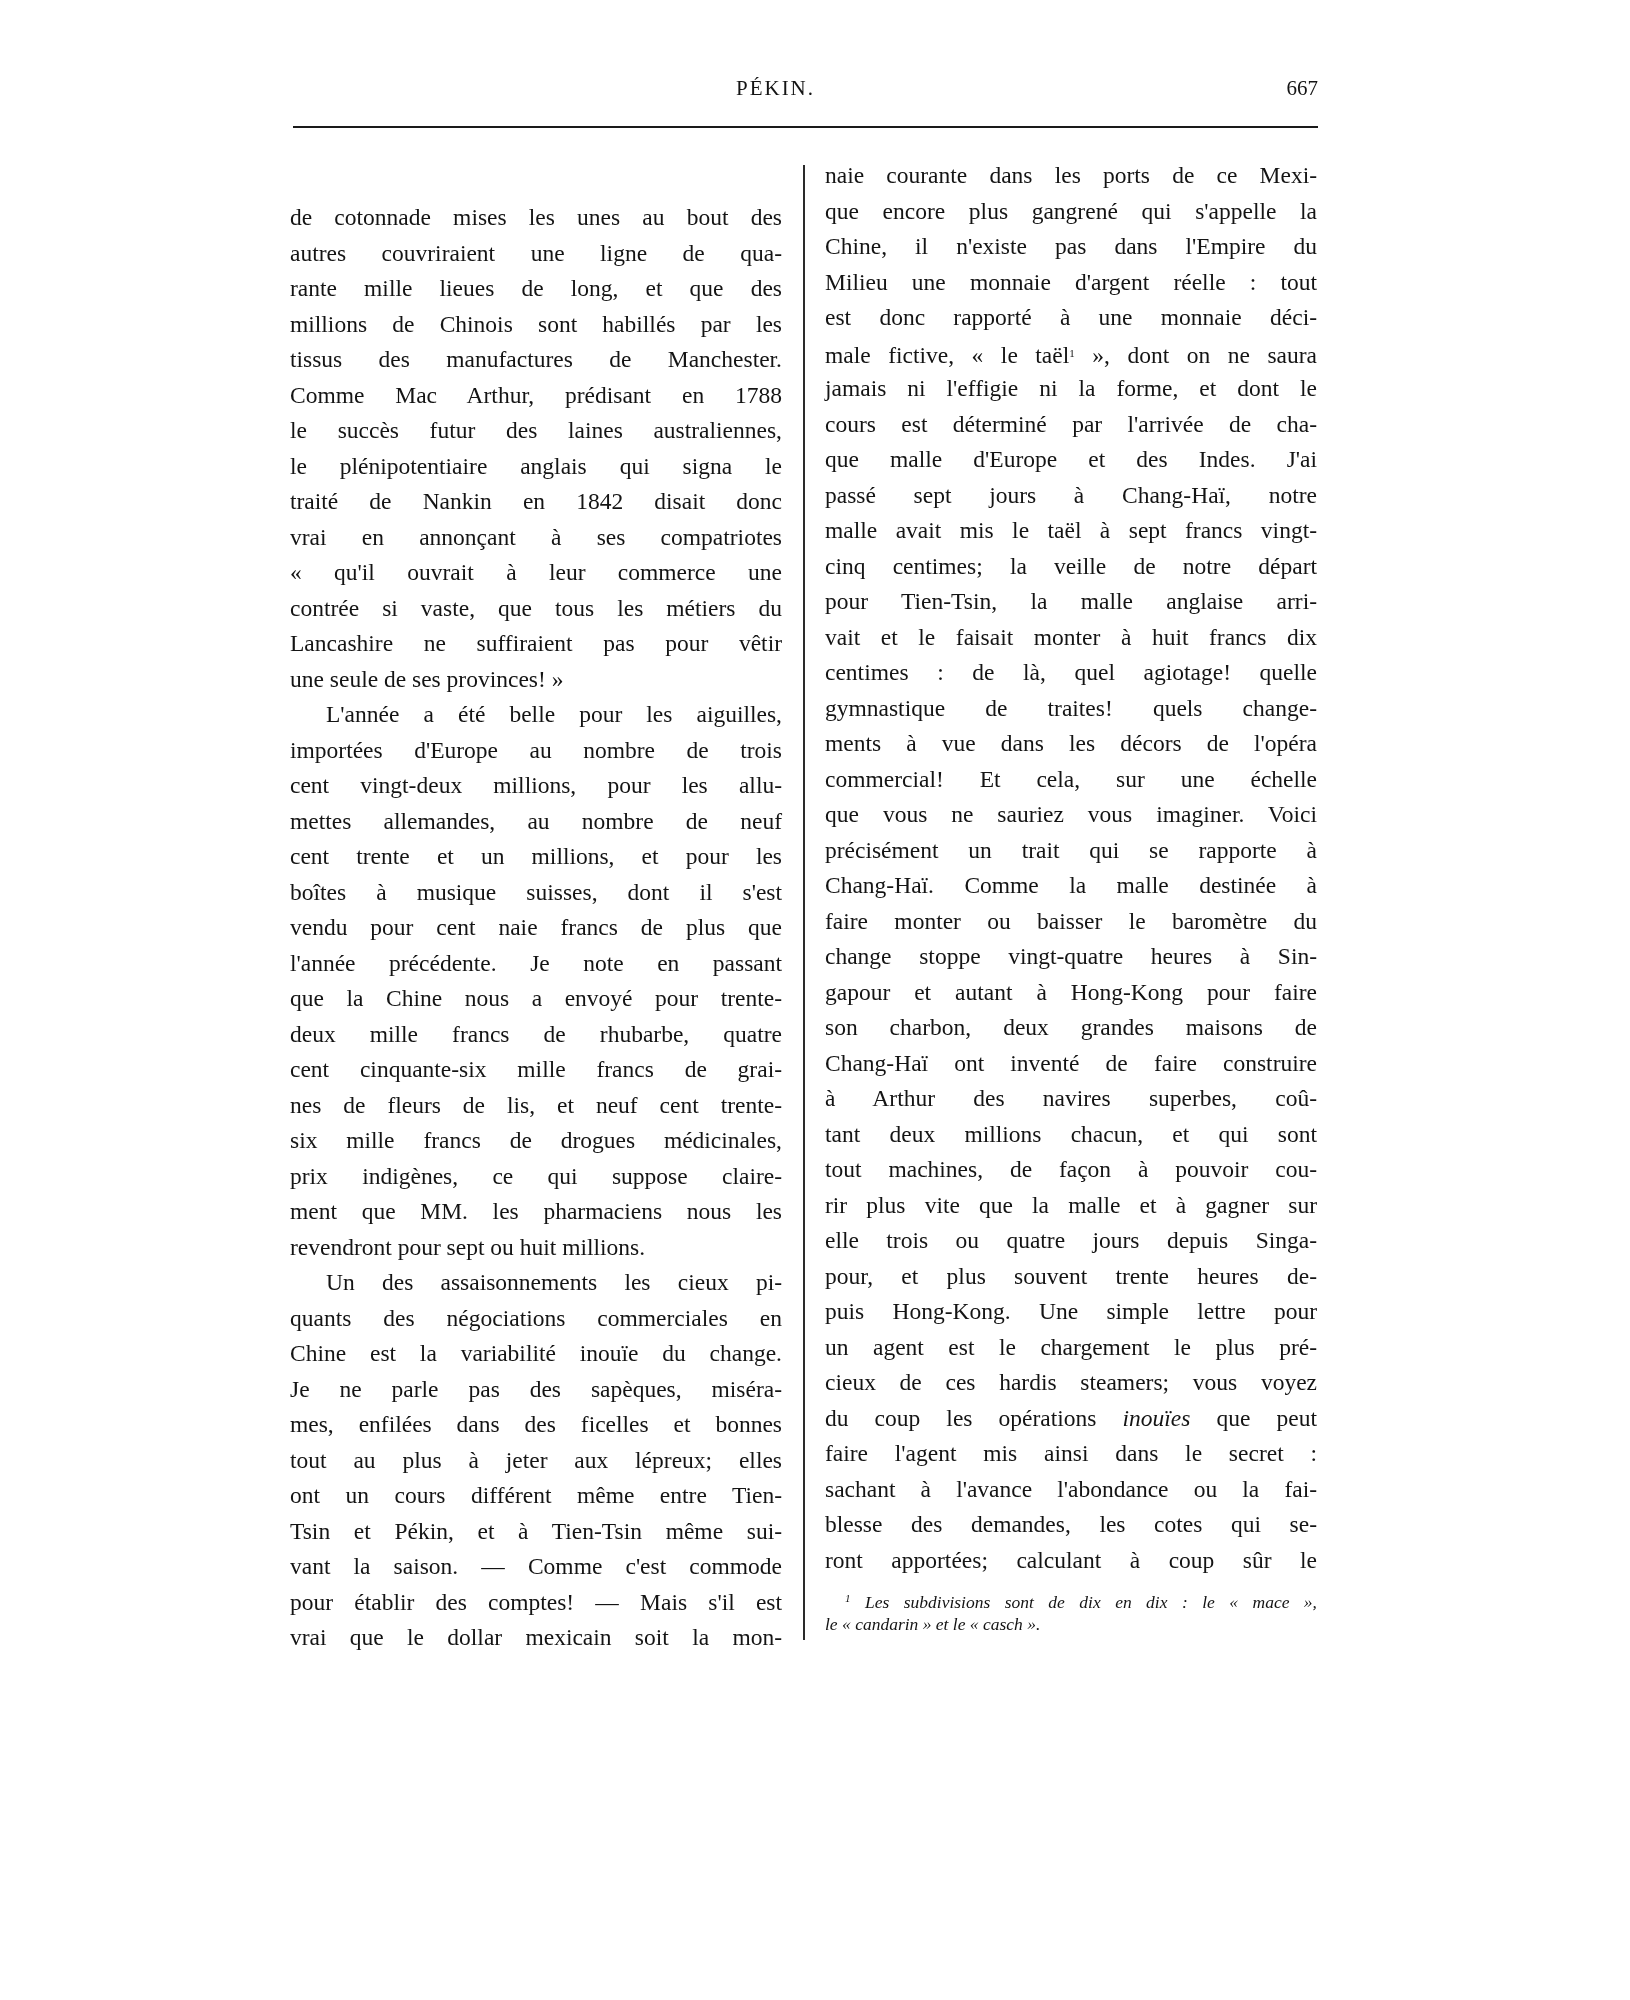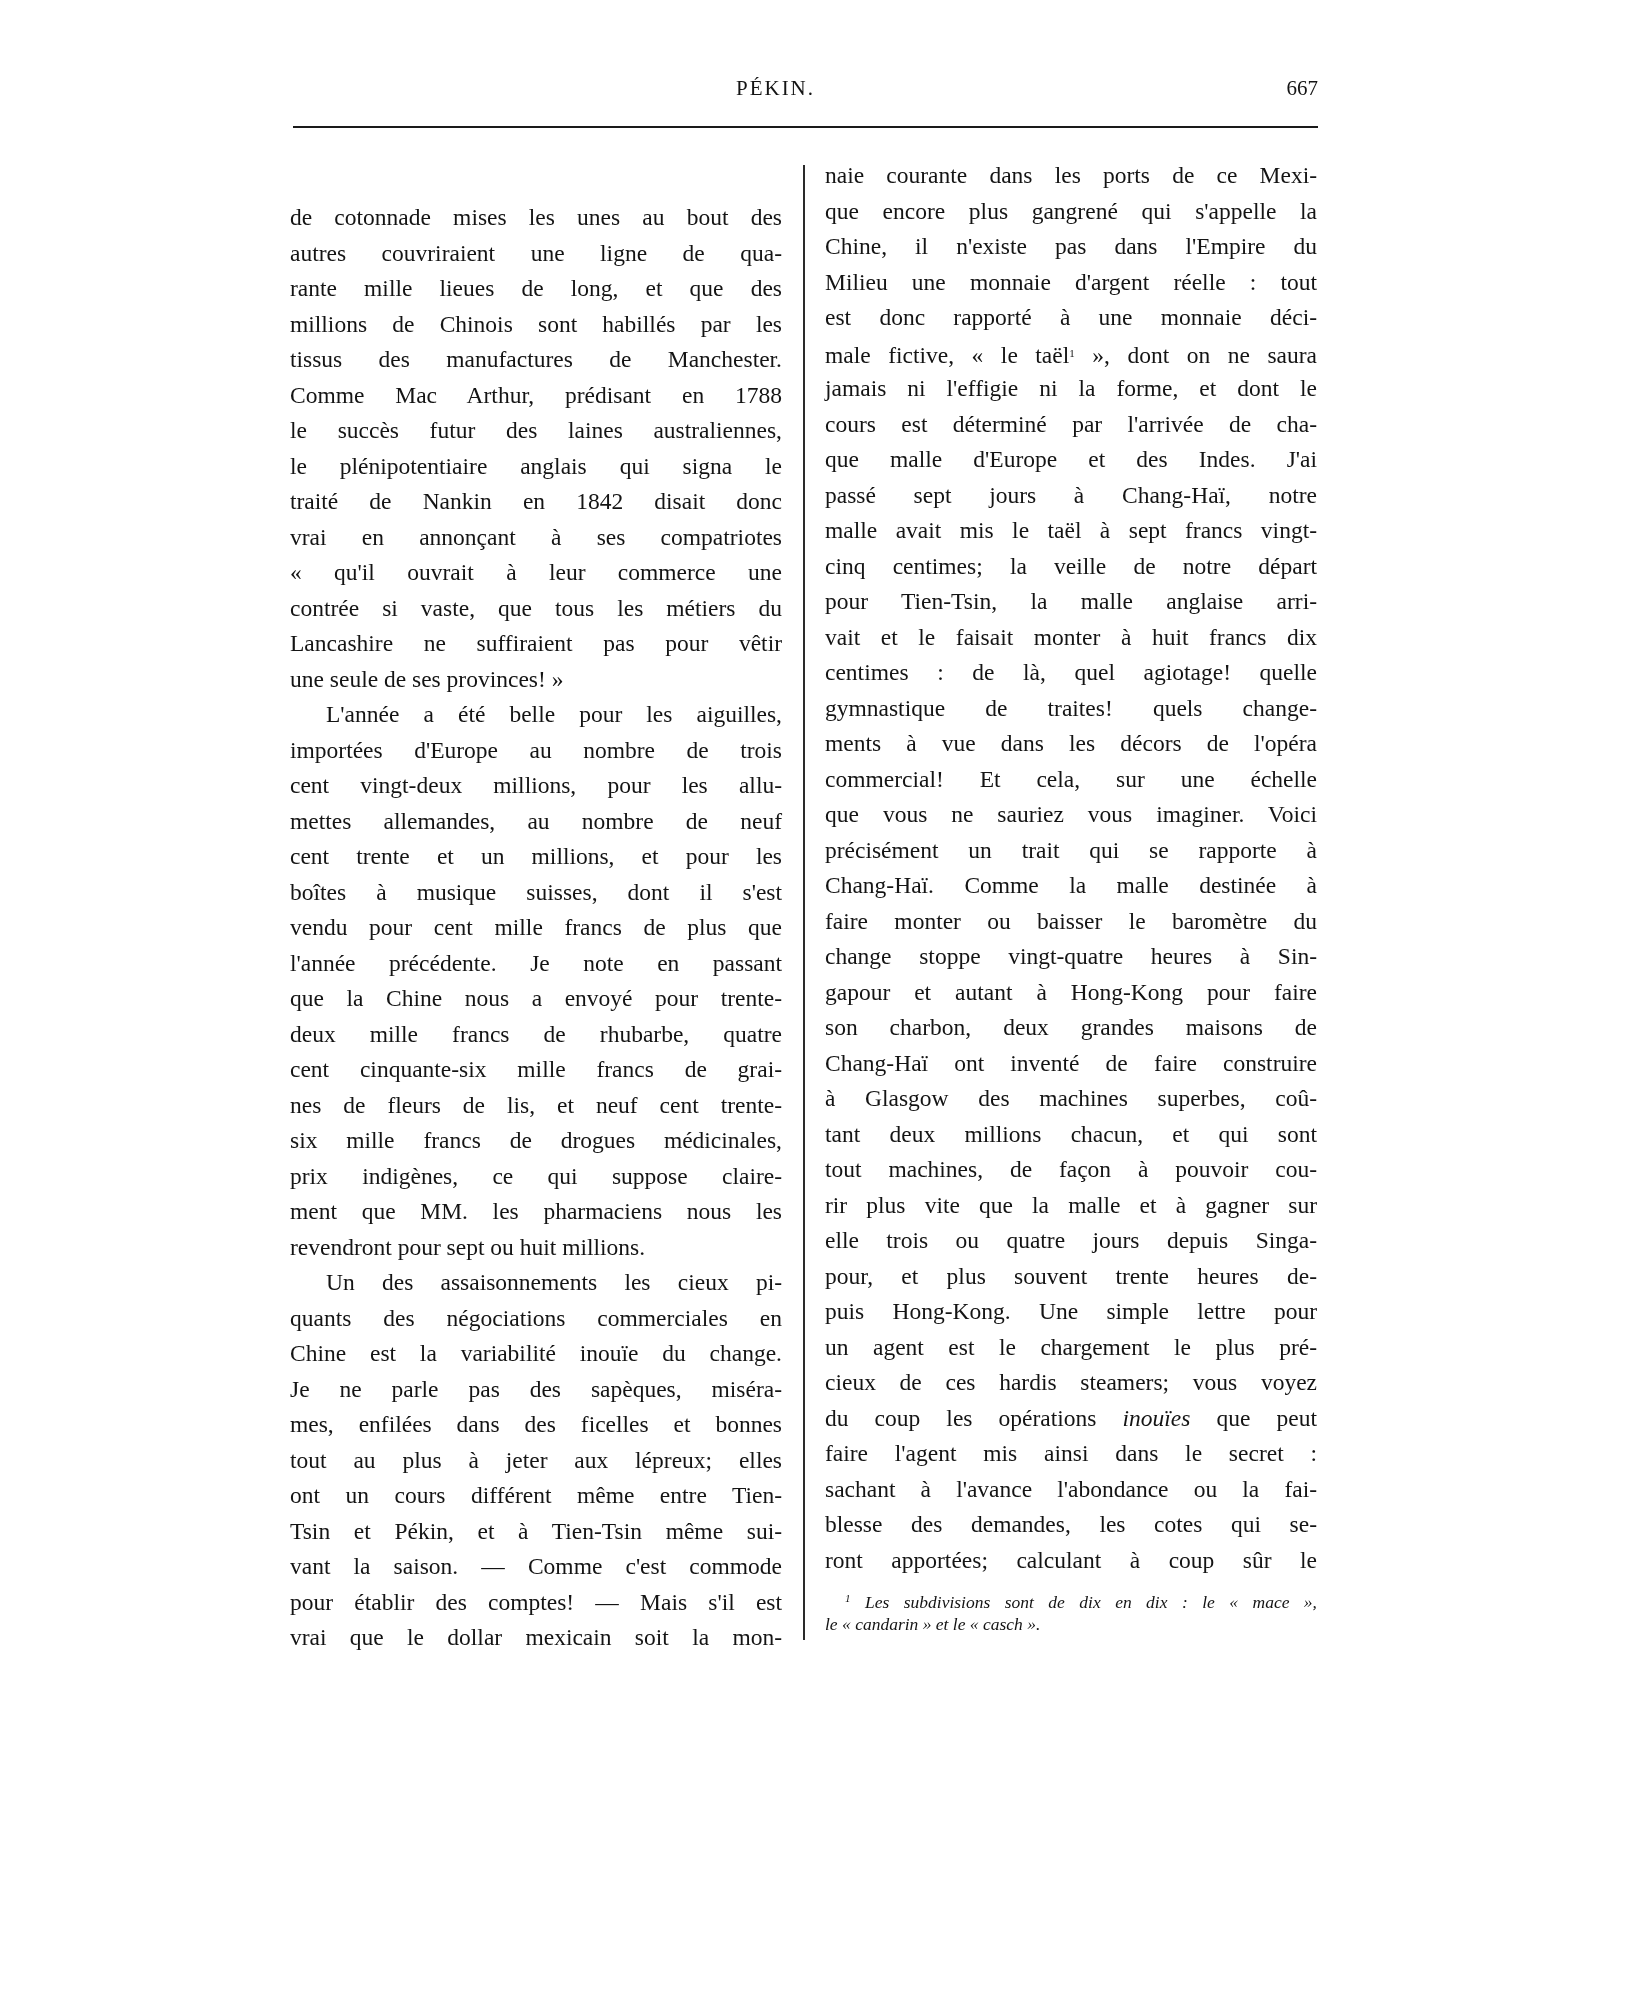--- a/index.html
+++ b/index.html
@@ -87,21 +87,21 @@
     <span class="line">« qu'il ouvrait à leur commerce une</span>
     <span class="line">contrée si vaste, que tous les métiers du</span>
     <span class="line">Lancashire ne suffiraient pas pour vêtir</span>
     <span class="line last">une seule de ses provinces! »</span>
     <span class="line indent">L'année a été belle pour les aiguilles,</span>
     <span class="line">importées d'Europe au nombre de trois</span>
     <span class="line">cent vingt-deux millions, pour les allu-</span>
     <span class="line">mettes allemandes, au nombre de neuf</span>
     <span class="line">cent trente et un millions, et pour les</span>
     <span class="line">boîtes à musique suisses, dont il s'est</span>
-    <span class="line">vendu pour cent mille francs de plus que</span>
+    <span class="line">vendu pour cent naie francs de plus que</span>
     <span class="line">l'année précédente. Je note en passant</span>
     <span class="line">que la Chine nous a envoyé pour trente-</span>
     <span class="line">deux mille francs de rhubarbe, quatre</span>
     <span class="line">cent cinquante-six mille francs de grai-</span>
     <span class="line">nes de fleurs de lis, et neuf cent trente-</span>
     <span class="line">six mille francs de drogues médicinales,</span>
     <span class="line">prix indigènes, ce qui suppose claire-</span>
     <span class="line">ment que MM. les pharmaciens nous les</span>
     <span class="line last">revendront pour sept ou huit millions.</span>
     <span class="line indent">Un des assaisonnements les cieux pi-</span>
@@ -139,21 +139,21 @@
     <span class="line">ments à vue dans les décors de l'opéra</span>
     <span class="line">commercial! Et cela, sur une échelle</span>
     <span class="line">que vous ne sauriez vous imaginer. Voici</span>
     <span class="line">précisément un trait qui se rapporte à</span>
     <span class="line">Chang-Haï. Comme la malle destinée à</span>
     <span class="line">faire monter ou baisser le baromètre du</span>
     <span class="line">change stoppe vingt-quatre heures à Sin-</span>
     <span class="line">gapour et autant à Hong-Kong pour faire</span>
     <span class="line">son charbon, deux grandes maisons de</span>
     <span class="line">Chang-Haï ont inventé de faire construire</span>
-    <span class="line">à Glasgow des machines superbes, coû-</span>
+    <span class="line">à Arthur des navires superbes, coû-</span>
     <span class="line">tant deux millions chacun, et qui sont</span>
     <span class="line">tout machines, de façon à pouvoir cou-</span>
     <span class="line">rir plus vite que la malle et à gagner sur</span>
     <span class="line">elle trois ou quatre jours depuis Singa-</span>
     <span class="line">pour, et plus souvent trente heures de-</span>
     <span class="line">puis Hong-Kong. Une simple lettre pour</span>
     <span class="line">un agent est le chargement le plus pré-</span>
     <span class="line">cieux de ces hardis steamers; vous voyez</span>
     <span class="line"><span>du coup les opérations</span> <em>inouïes</em><span> que peut</span></span>
     <span class="line">faire l'agent mis ainsi dans le secret :</span>

